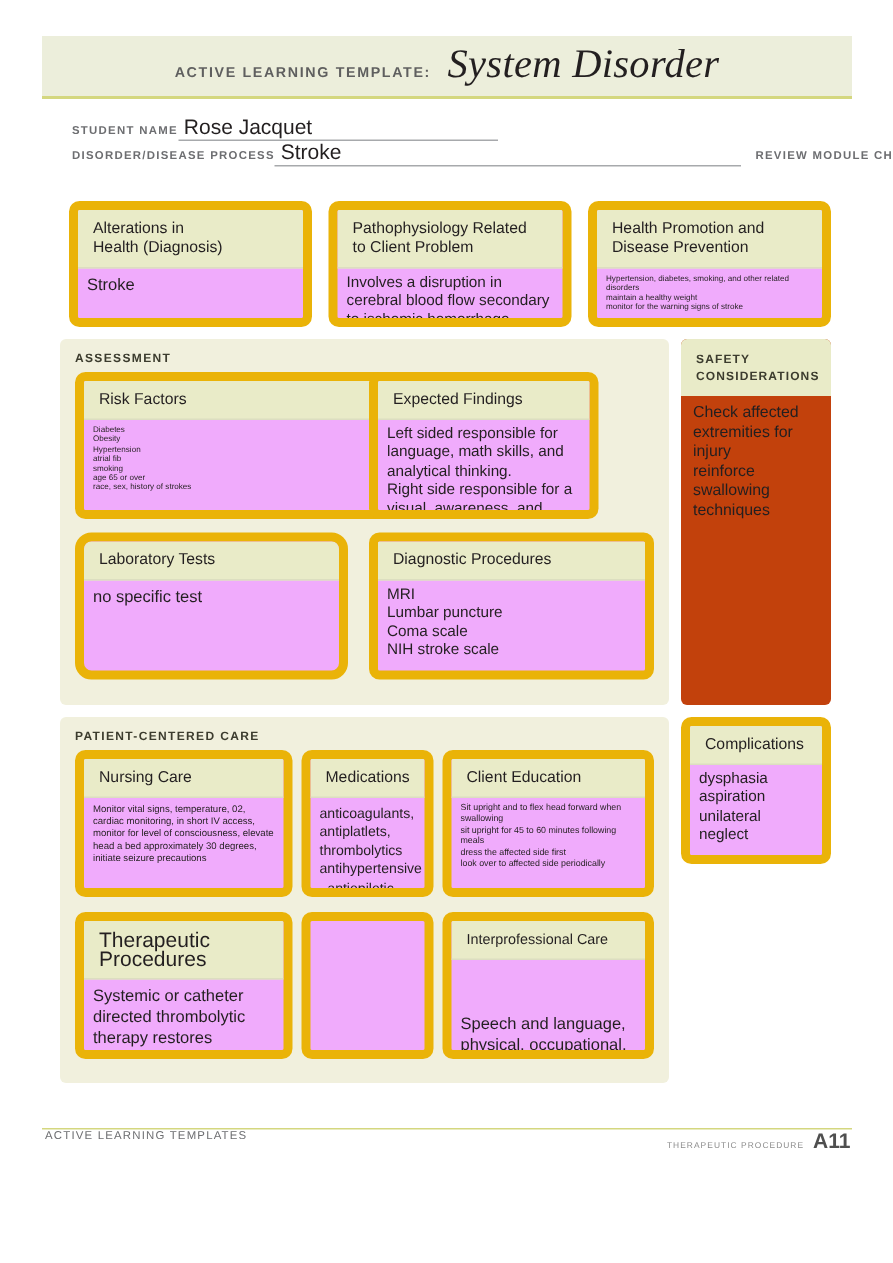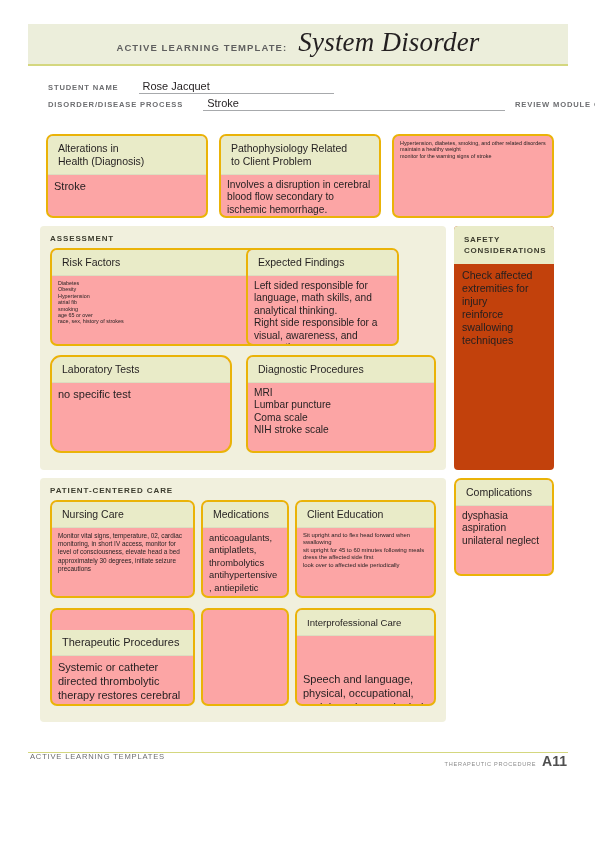--- a/index.html
+++ b/index.html
@@ -72,45 +72,44 @@
     white-space: nowrap;
   }
   .info-label {
     font-size: 7.6px;
     letter-spacing: 0.85px;
     color: #6d6e71;
     text-transform: uppercase;
     font-weight: 600;
   }
   .info-value {
-    font-size: 11px;
+    font-size: 14px;
     color: #231f20;
     padding: 0 4px;
-    margin-left: 20px;
   }
   .rule {
     display: inline-block;
     border-bottom: 0.8px solid #a7a9ac;
     height: 11px;
     vertical-align: bottom;
   }
   .rule-name { width: 120px; }
   .rule-disorder { width: 262px; }
   .underline-value {
     display: inline-block;
     border-bottom: 0.8px solid #a7a9ac;
     vertical-align: bottom;
     padding-bottom: 1px;
   }
 
   
   .card {
     position: absolute;
-    background: #fca5a5;
-    border: 2px solid #eab308;
+    background: #f0abfc;
+    border: 6px solid #eab308;
     border-radius: 7px;
     box-sizing: border-box;
     overflow: hidden;
   }
   .card-head {
     background: #e9ebc8;
     padding: 6px 0 6px 10px;
     font-size: 10.5px;
     color: #231f20;
     line-height: 13px;
@@ -245,20 +244,22 @@
     <div class="card-body big">Stroke</div>
   </div>
 
   <div class="card" style="left:219px; top:134px; width:162px; height:84px;">
     <div class="card-head two-line" style="white-space:pre-line;">Pathophysiology Related
 to Client Problem</div>
     <div class="card-body med" style="white-space:normal;">Involves a disruption in cerebral blood flow secondary to ischemic hemorrhage.</div>
   </div>
 
   <div class="card" style="left:392px; top:134px; width:162px; height:84px;">
+    <div class="card-head two-line" style="white-space:pre-line;">Health Promotion and
+Disease Prevention</div>
     <div class="card-body tiny">Hypertension, diabetes, smoking, and other related disorders
 maintain a healthy weight
 monitor for the warning signs of stroke</div>
   </div>
 
   <div class="panel" style="left:40px; top:226px; width:406px; height:244px;"></div>
   <div class="panel-title" style="left:50px; top:234px;">ASSESSMENT</div>
 
   <div class="card" style="left:50px; top:248px; width:210px; height:98px;">
     <div class="card-head">Risk Factors</div>
@@ -312,21 +313,21 @@
 
   <div class="card" style="left:295px; top:500px; width:141px; height:98px;">
     <div class="card-head">Client Education</div>
     <div class="card-body small" style="font-size:5.9px; line-height:7.4px;">Sit upright and to flex head forward when swallowing
 sit upright for 45 to 60 minutes following meals
 dress the affected side first
 look over to affected side periodically</div>
   </div>
 
   <div class="card" style="left:50px; top:608px; width:145px; height:98px;">
-    <div class="card-head" style="font-size:11px;margin-top:20px;">Therapeutic Procedures</div>
+    <div class="card-head" style="font-size:14px;">Therapeutic Procedures</div>
     <div class="card-body big" style="white-space:normal;">Systemic or catheter directed thrombolytic therapy restores cerebral blood flow</div>
   </div>
 
   <div class="card" style="left:201px; top:608px; width:88px; height:98px;">
     <div class="card-body"></div>
   </div>
 
   <div class="card" style="left:295px; top:608px; width:141px; height:98px;">
     <div class="card-head" style="font-size:9.6px;">Interprofessional Care</div>
     <div class="card-body big" style="white-space:normal;margin-top:32px;">Speech and language, physical, occupational, social services and rehab</div>

